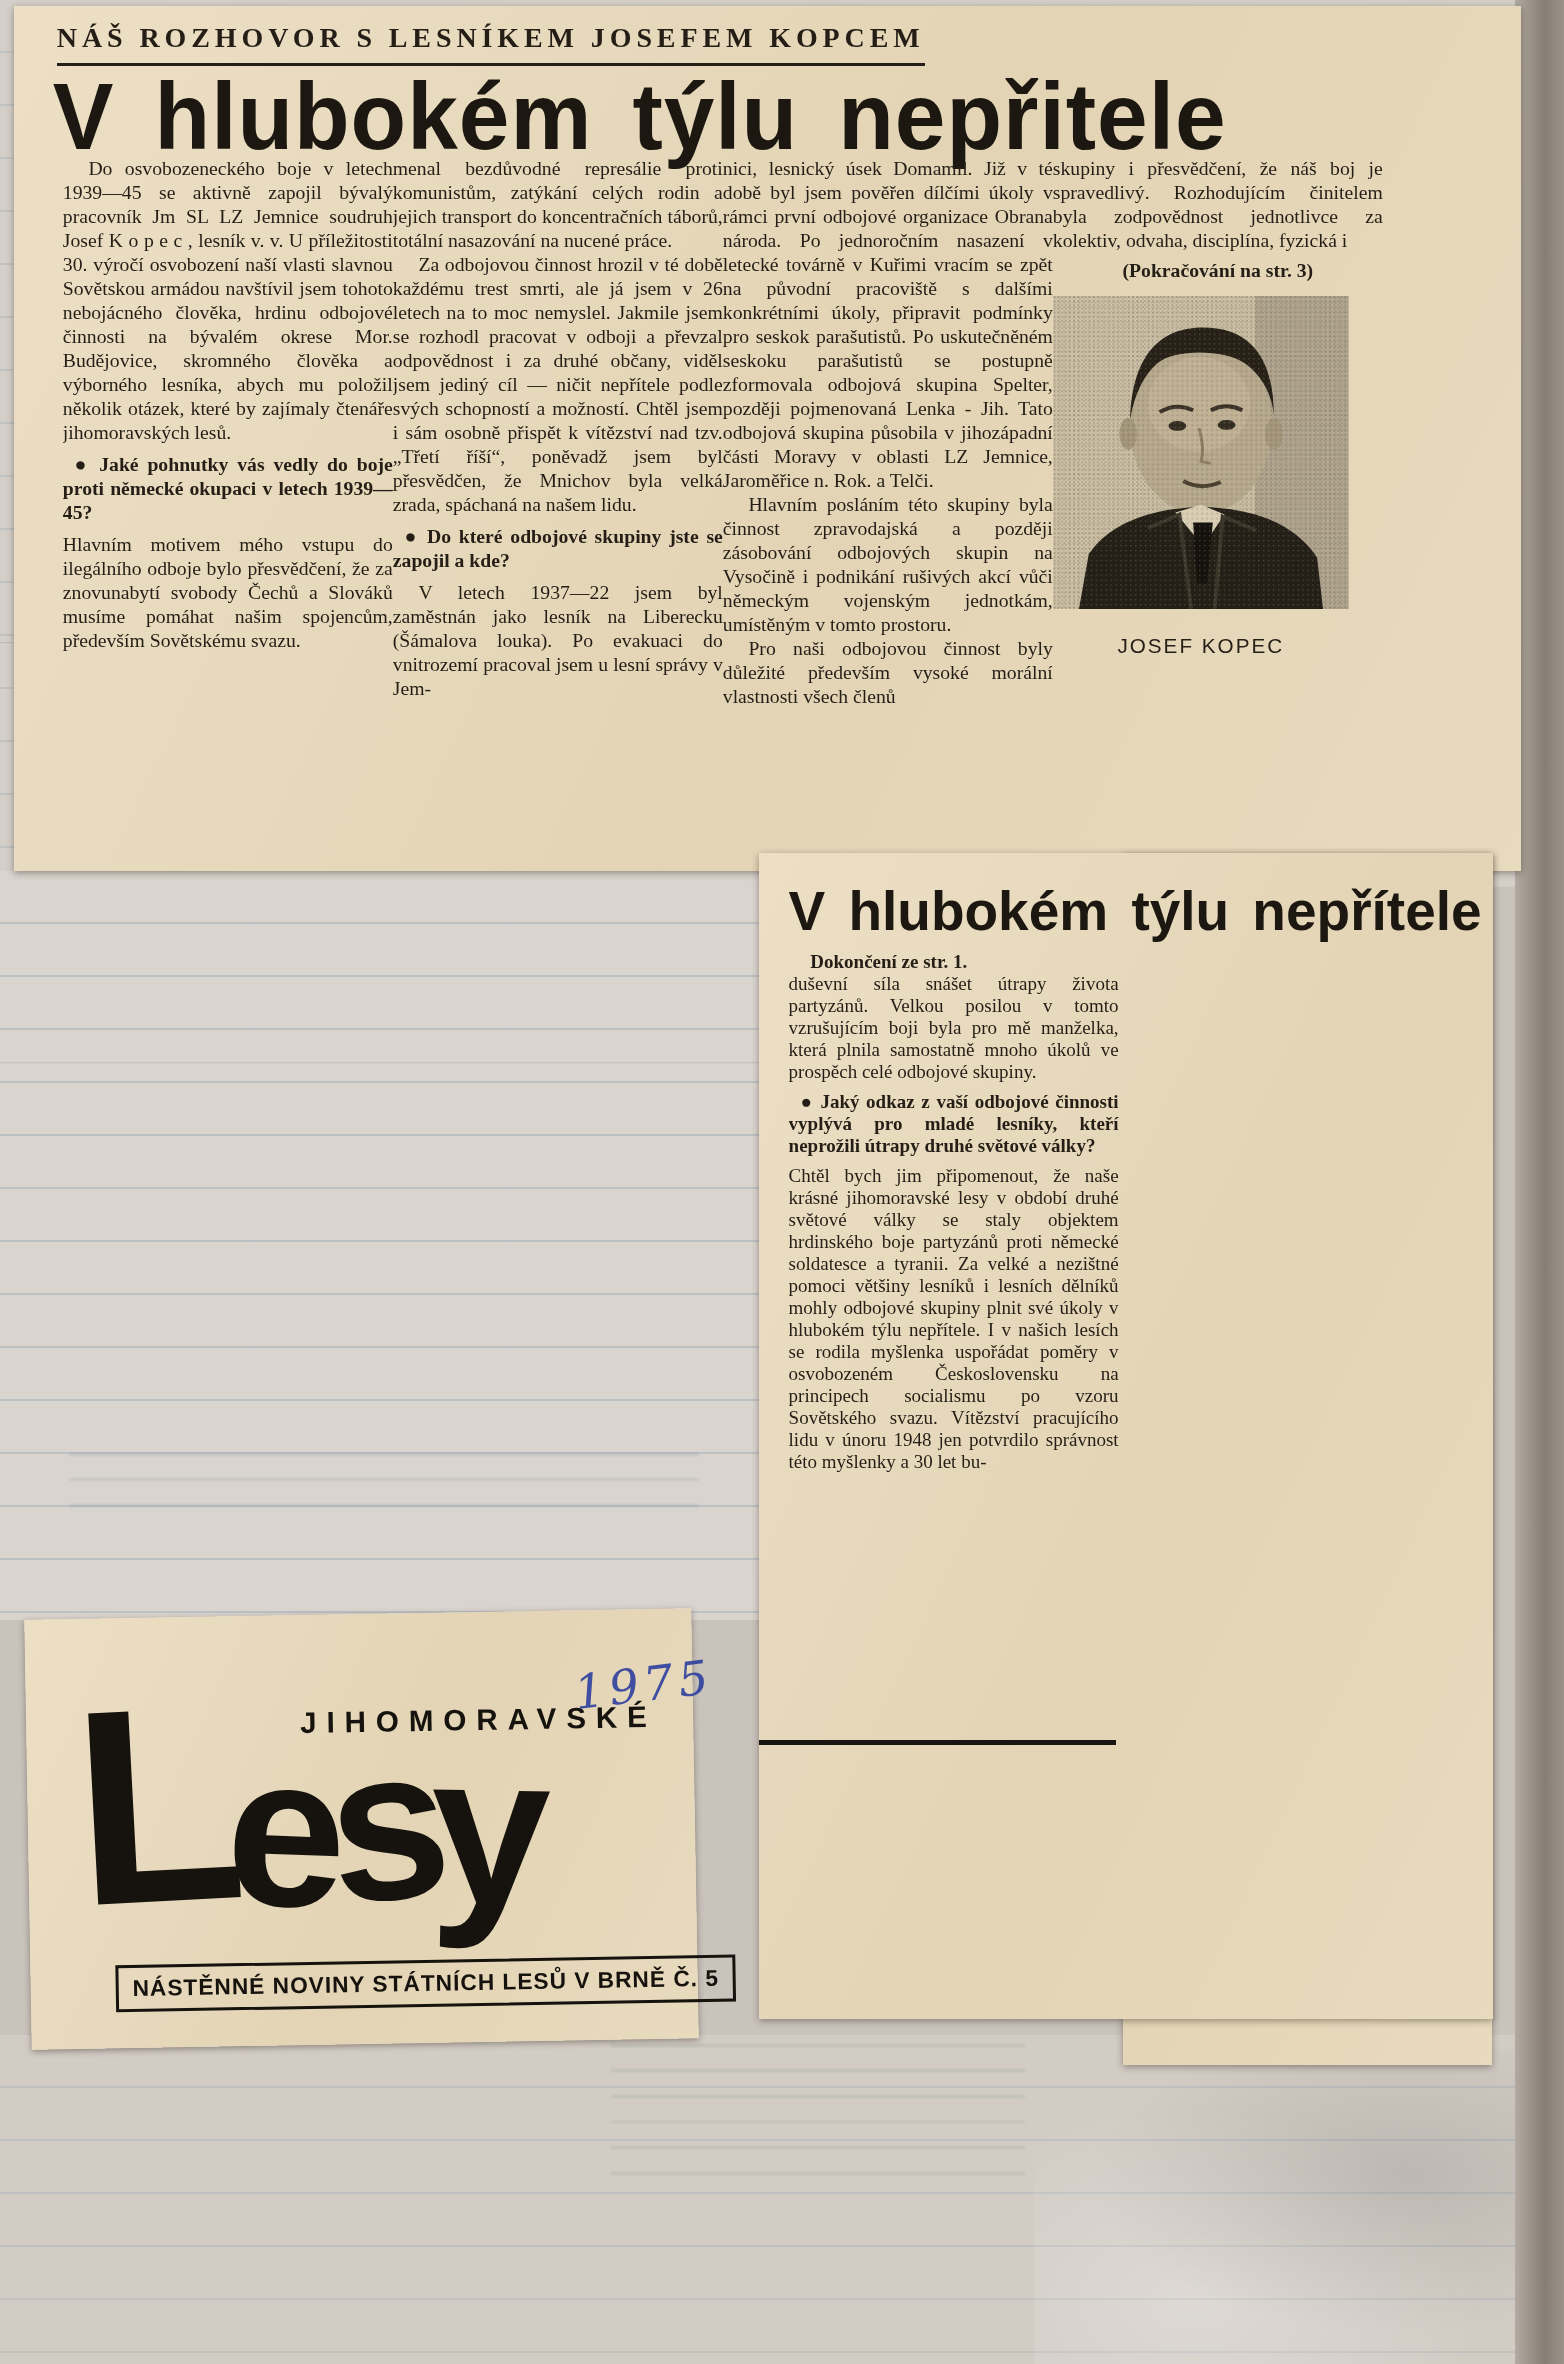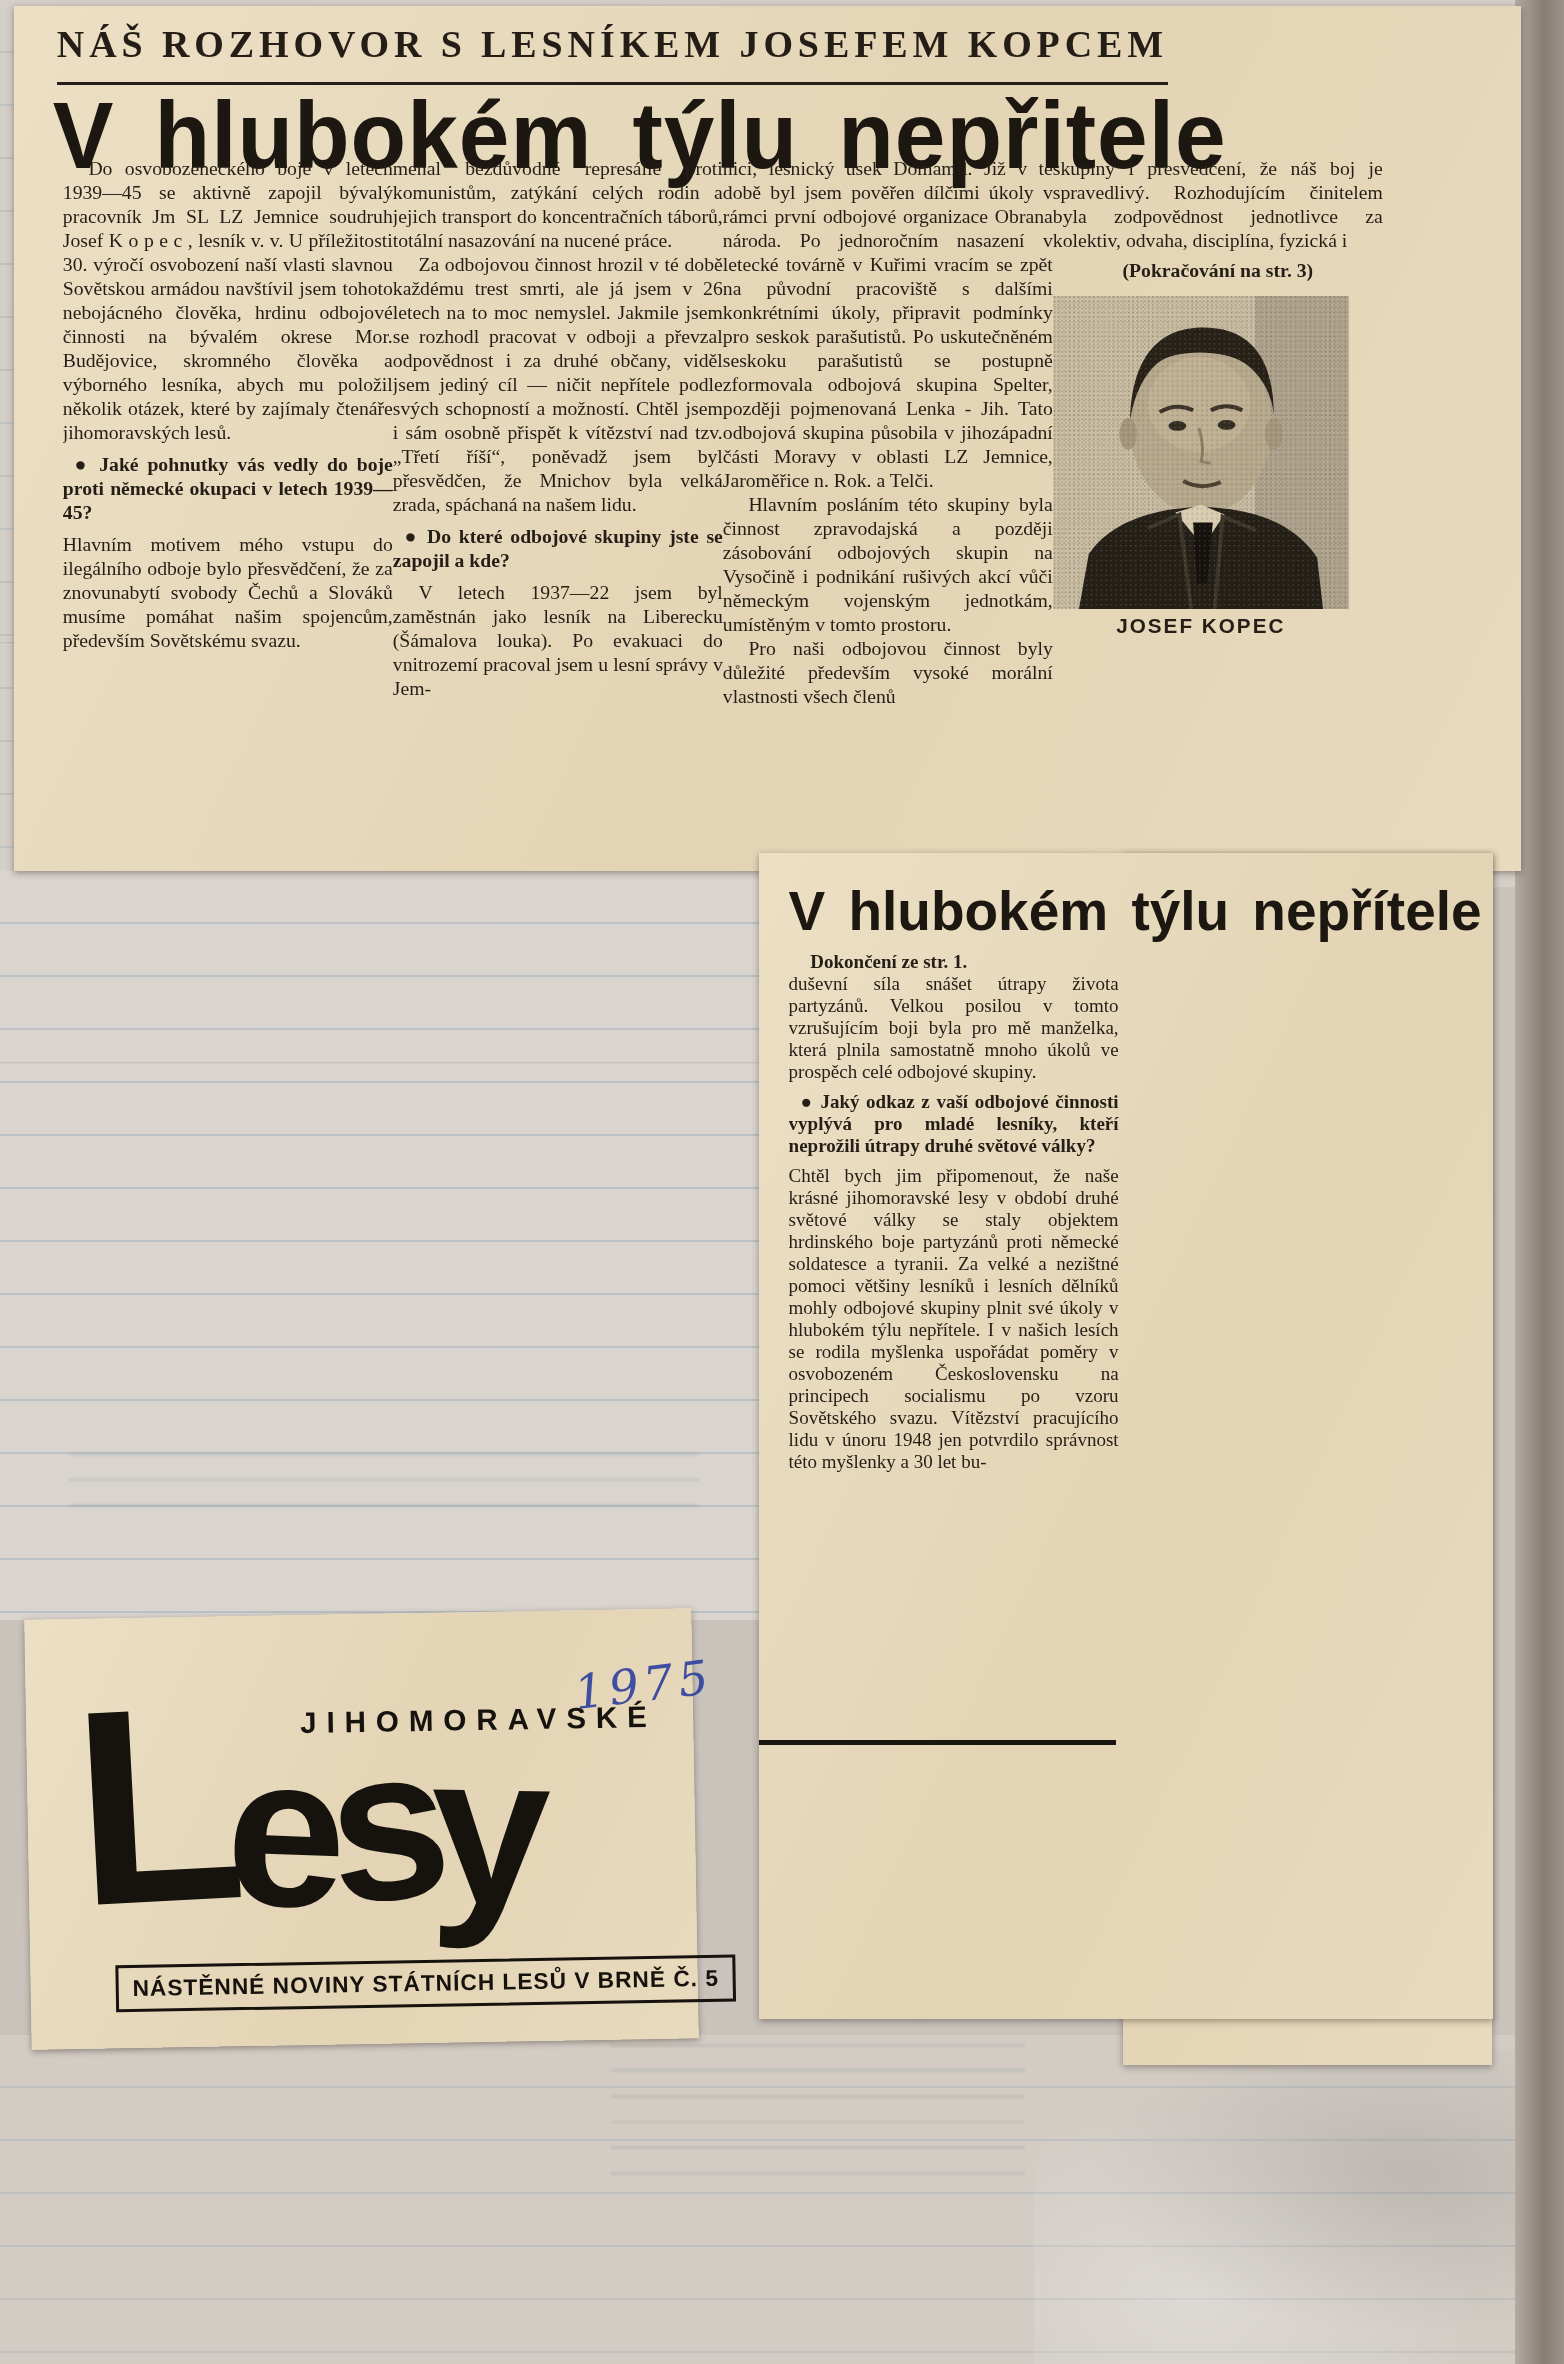--- a/index.html
+++ b/index.html
@@ -28,36 +28,36 @@
                radial-gradient(ellipse at 30% 80%,rgba(255,255,255,.25),transparent 55%);}
   .crease{position:absolute;height:3px;background:linear-gradient(to bottom,rgba(0,0,0,.10),rgba(255,255,255,.18));}
 
   
   .clip{position:absolute;box-shadow:0 2px 6.9px rgba(55,45,35,.45);}
   .news{background:linear-gradient(115deg,#ecdfc4,#e3d4b5 55%,#e8dabd);}
 
   
   .clip1{left:13.8px;top:5.9px;width:1507px;height:865px;}
   .kicker{display:inline-block;margin:15.8px 0 0 43px;
-    font-family:"Liberation Serif",serif;font-size:38px;font-weight:bold;
-    letter-spacing:4.9px;padding-bottom:16px;border-bottom:3px solid #241f18;white-space:nowrap;}
+    font-family:"Liberation Serif",serif;font-size:28px;font-weight:bold;
+    letter-spacing:4.9px;padding-bottom:9px;border-bottom:3px solid #241f18;white-space:nowrap;}
   .headline1{margin:5.9px 0 0 39px;font-family:"Liberation Sans",sans-serif;
     font-weight:bold;font-size:91px;line-height:.95;letter-spacing:1px;word-spacing:13.8px;
     color:#1c1710;transform:scaleY(1.04);transform-origin:left top;white-space:nowrap;}
   .cols1{position:absolute;left:49px;top:150px;display:flex;}
   .col{width:330px;height:703px;overflow:hidden;}
   .para{font-size:19.7px;line-height:24px;margin:0;text-align:justify;text-indent:25.6px;}
   .noindent{text-indent:0;}
   .q{font-weight:bold;margin:7.9px 0;text-indent:11.8px;}
   .cont-note{font-weight:bold;text-align:center;text-indent:0;margin-top:5.9px;}
 
   .photo-wrap{margin-top:13.8px;width:296px;}
   .photo-frame{width:296px;height:313px;display:block;}
-  .photo-caption{font-family:"Liberation Sans",sans-serif;font-weight:bold;font-size:20.7px;
-    letter-spacing:2px;text-align:center;margin-top:5px;}
+  .photo-caption{font-family:"Liberation Sans",sans-serif;font-weight:normal;font-size:20.7px;
+    letter-spacing:2px;text-align:center;margin-top:25px;}
 
   
   .clip2-strip{left:1123px;top:853px;width:369px;height:1212px;}
   .clip2-main{left:759px;top:853px;width:734px;height:1166px;}
   .headline2{position:absolute;left:29.6px;top:25.6px;font-family:"Liberation Sans",sans-serif;
     font-weight:bold;font-size:55px;letter-spacing:0;word-spacing:7.9px;color:#1c1710;white-space:nowrap;}
   .clip2col{position:absolute;overflow:hidden;}
   .clip2col .para{font-size:19px;line-height:22px;}
   .c2left{left:29.6px;top:98px;width:330px;height:770px;}
   .c2right{left:29.6px;top:98px;width:330px;height:1093px;}

